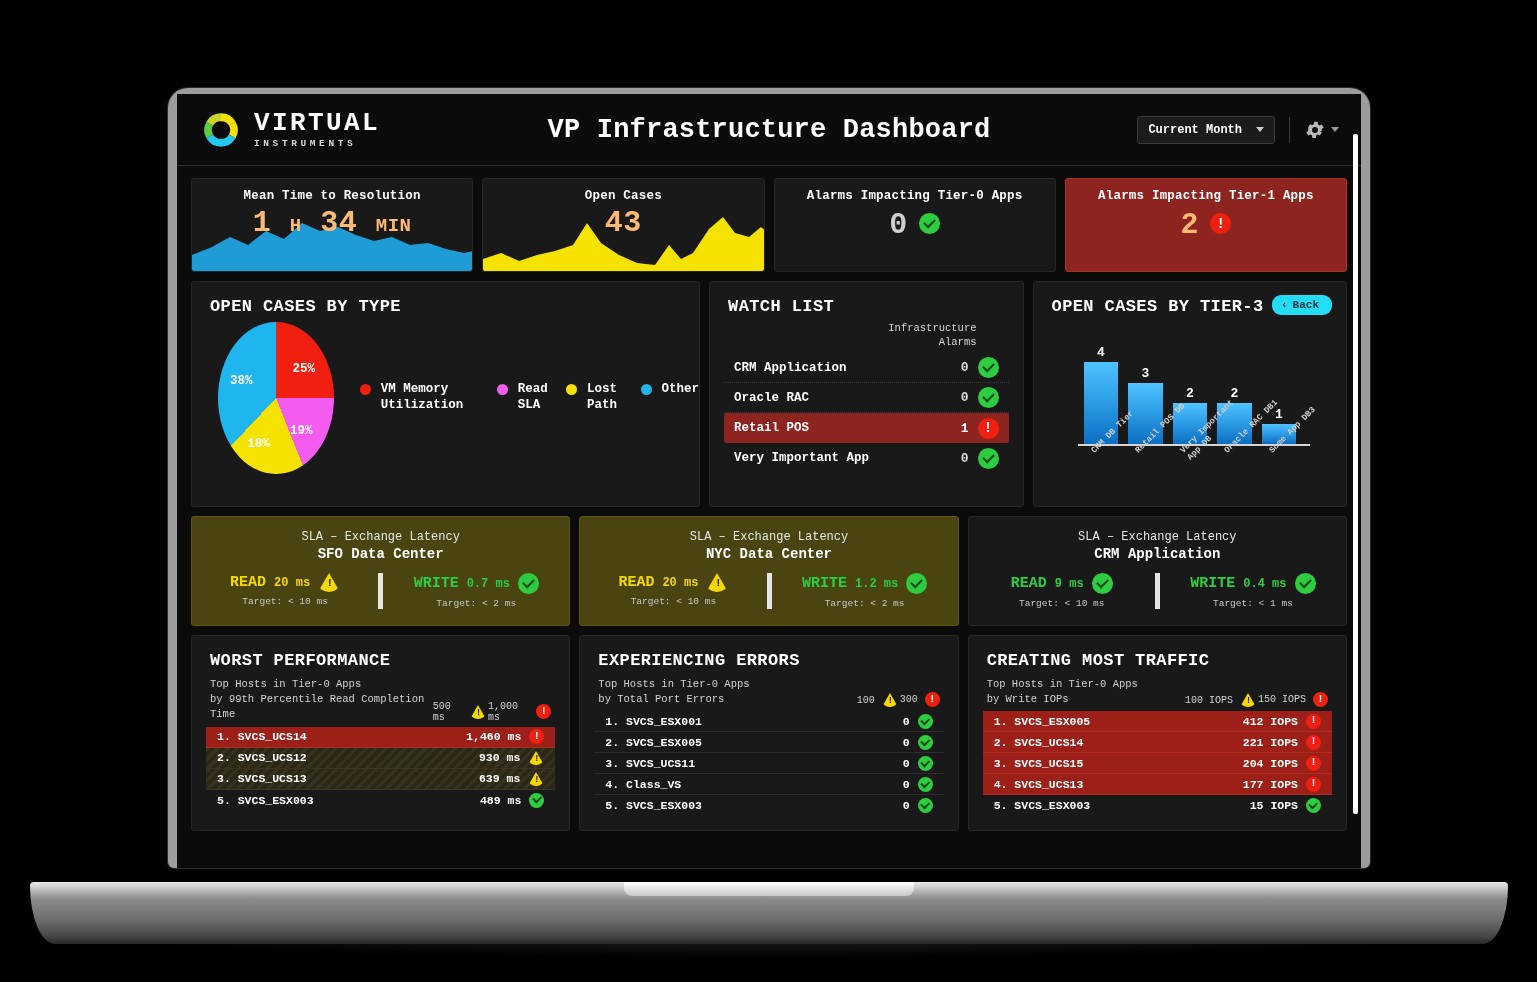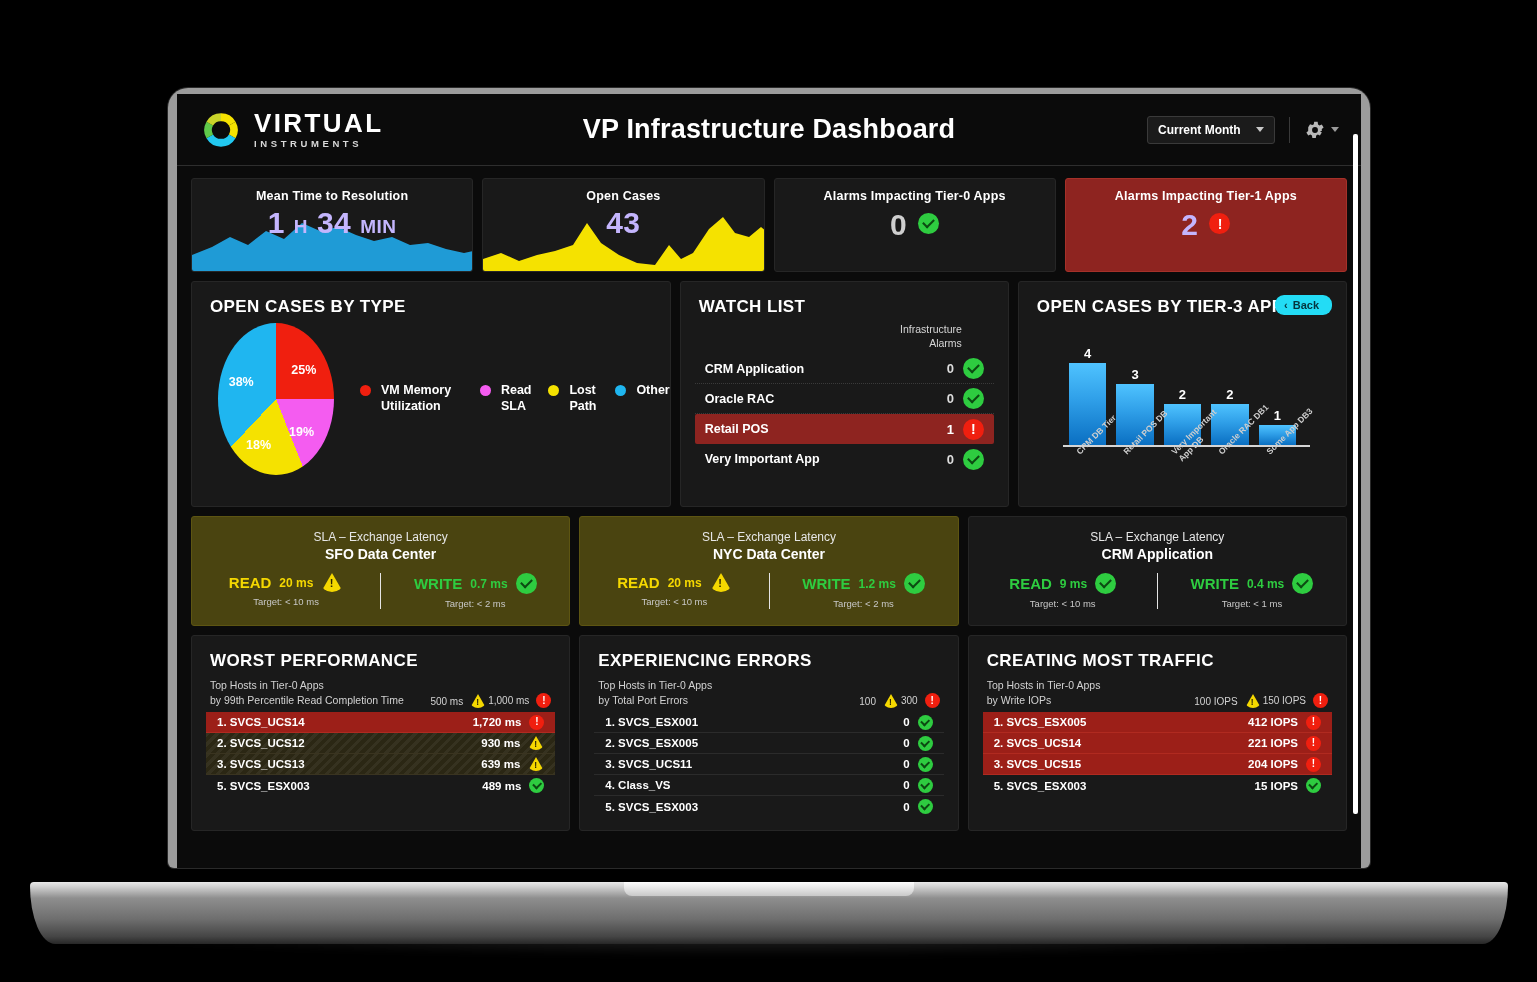--- a/index.html
+++ b/index.html
@@ -1,21 +1,21 @@
 <!DOCTYPE html>
 <html><head>
 <meta charset="utf-8">
 <style>
   * { box-sizing: border-box; margin: 0; padding: 0; }
   html, body {
     width: 1537px; height: 982px;
     background: #000; overflow: hidden;
     font-family: "Liberation Sans", sans-serif;
   }
-  #stage { position: relative; width: 1377px; height: 982px; background:#000; }
+  #stage { position: relative; width: 1377px; height: 982px; background:#000;font-family:Liberation Mono, monospace; }
 
   
   .laptop-lid {
     position: absolute; left: 168px; top: 88px;
     width: 1202px; height: 780px;
     background: #0a0a0a;
     border-radius: 20px 20px 6px 6px;
     border: 9px solid #9c9c9c;
     border-bottom: none;
     box-shadow: 0 0 0 1px #2a2a2a;
@@ -86,21 +86,21 @@
 
   
   .board { padding: 12px 14px 10px 14px; display:flex; flex-direction:column; gap:9px; }
   .row { display:flex; gap:9px; }
   .card { background:#191919; border:1px solid #262626; border-radius:3px; position:relative; }
 
   
   .kpi { flex:1; height:94px; overflow:hidden; display:flex; flex-direction:column; align-items:center; }
   .kpi.alarm-bad { background:#8e2420; border-color:#a53129; }
   .kpi-title { color:#fff; font-size:12.5px; font-weight:bold; margin-top:10px; letter-spacing:.2px; z-index:2; }
-  .kpi-value { color:#c4b5fd; font-size:30px; font-weight:bold; z-index:2; margin-top:3px; letter-spacing:.5px; }
+  .kpi-value { color:#fdba74; font-size:30px; font-weight:bold; z-index:2; margin-top:3px; letter-spacing:.5px; }
   .kpi-value .unit { font-size:19px; }
   .kpi-value.muted { color:#cfcfcf; }
   .kpi-row { display:flex; align-items:center; gap:11px; z-index:2; margin-top:2px; }
   .spark { position:absolute; left:0; right:0; bottom:0; height:56px; }
 
   
   .badge { display:inline-flex; align-items:center; justify-content:center; border-radius:50%; flex:none; }
   .badge-ok { width:21px;height:21px; background:#2ecc40; }
   .badge-ok:after{ content:""; display:block; width:9px;height:5px; border-left:2.6px solid #0c4a12; border-bottom:2.6px solid #0c4a12; transform:rotate(-45deg) translate(1px,-1px); }
   .badge-crit { width:21px;height:21px; background:#f01f0f; color:#fff; font-size:14px; font-weight:bold; line-height:1; }
@@ -151,21 +151,21 @@
   .xlab { position:absolute; left:6px; top:3px; color:#cfcfcf; font-size:8.5px; line-height:1.15;
           transform:rotate(-45deg); transform-origin:left top; white-space:nowrap; font-weight:bold; text-align:left; }
 
   
   .sla { flex:1; height:110px; text-align:center; }
   .sla.warn { background:#4a4410; border-color:#5d5512; }
   .sla-sub { color:#e6e6e6; font-size:12px; margin-top:13px; }
   .sla-name { color:#fff; font-size:14px; font-weight:bold; margin-top:2px; }
   .sla-metrics { display:flex; align-items:stretch; justify-content:center; margin-top:11px; }
   .sla-col { flex:1; display:flex; flex-direction:column; align-items:center; }
-  .sla-col + .sla-col { border-left:1px solid #e5e5e5; }
+  .sla-col + .sla-col { border-left:5px solid #e5e5e5; }
   .sla-line { display:flex; align-items:center; gap:8px; }
   .sla-lbl { font-size:15px; font-weight:bold; }
   .sla-val { font-size:12px; font-weight:bold; }
   .c-warn { color:#f5d800; } .c-ok { color:#2ecc40; }
   .sla-target { color:#c8c8c8; font-size:9.5px; margin-top:4px; }
 
   
   .panel-bot { flex:1; height:196px; }
   .list-sub { display:flex; justify-content:space-between; padding:7px 18px 0 18px; }
   .list-sub-l { color:#d2d2d2; font-size:10.5px; line-height:1.45; }
@@ -482,21 +482,21 @@
                 </div>
                 <div class="thr">
                   <span>1,000 ms</span>
                   <span class="badge sm badge-crit"></span>
                 </div>
               </div>
             </div>
             <div class="rows">
               <div class="lrow crit">
                 <span class="lrow-name">1. SVCS_UCS14</span>
-                <span class="lrow-val">1,720 ms</span>
+                <span class="lrow-val">1,460 ms</span>
                 <span class="badge sm badge-crit"></span>
               </div>
               <div class="lrow warnstripe">
                 <span class="lrow-name">2. SVCS_UCS12</span>
                 <span class="lrow-val">930 ms</span>
                 <span class="badge sm badge-warn"></span>
               </div>
               <div class="lrow warnstripe">
                 <span class="lrow-name">3. SVCS_UCS13</span>
                 <span class="lrow-val">639 ms</span>
@@ -582,20 +582,25 @@
               <div class="lrow crit">
                 <span class="lrow-name">2. SVCS_UCS14</span>
                 <span class="lrow-val">221 IOPS</span>
                 <span class="badge sm badge-crit"></span>
               </div>
               <div class="lrow crit">
                 <span class="lrow-name">3. SVCS_UCS15</span>
                 <span class="lrow-val">204 IOPS</span>
                 <span class="badge sm badge-crit"></span>
               </div>
+              <div class="lrow crit">
+                <span class="lrow-name">4. SVCS_UCS13</span>
+                <span class="lrow-val">177 IOPS</span>
+                <span class="badge sm badge-crit"></span>
+              </div>
               <div class="lrow">
                 <span class="lrow-name">5. SVCS_ESX003</span>
                 <span class="lrow-val">15 IOPS</span>
                 <span class="badge sm badge-ok"></span>
               </div>
             </div>
           </div>
         </div>
 
     </div>

